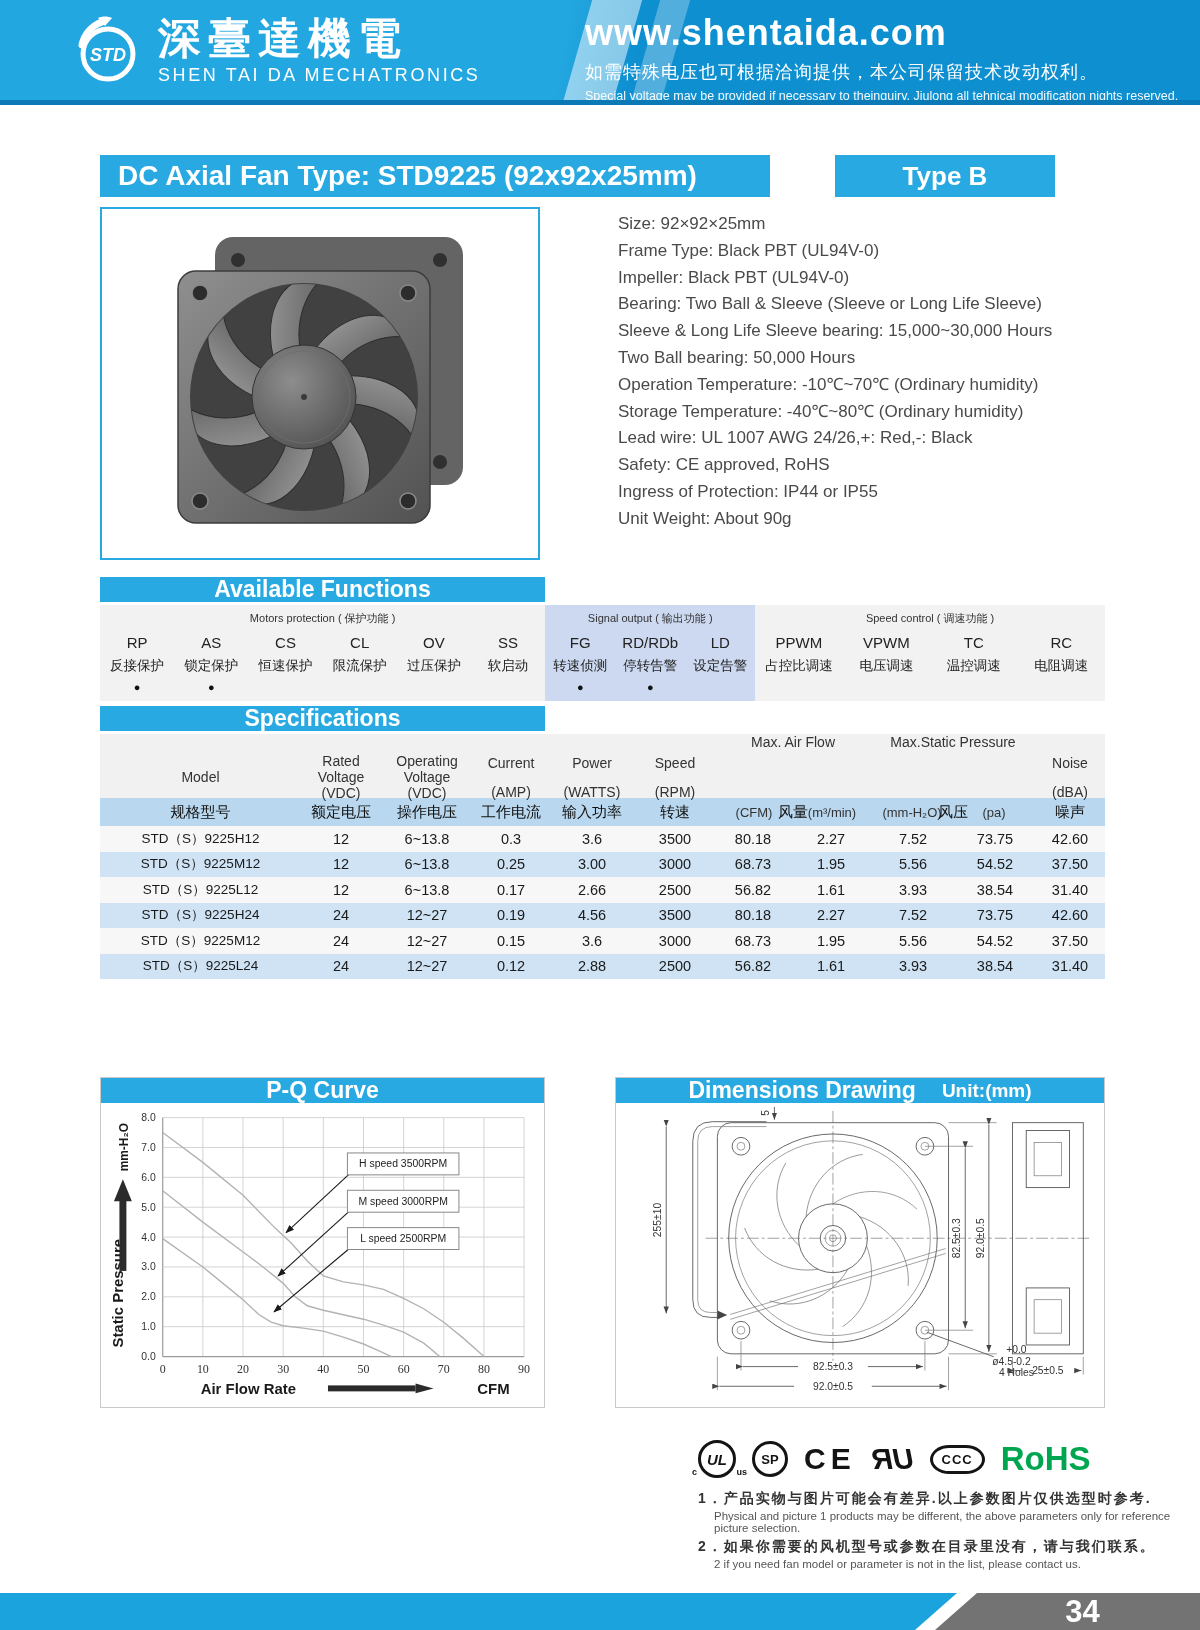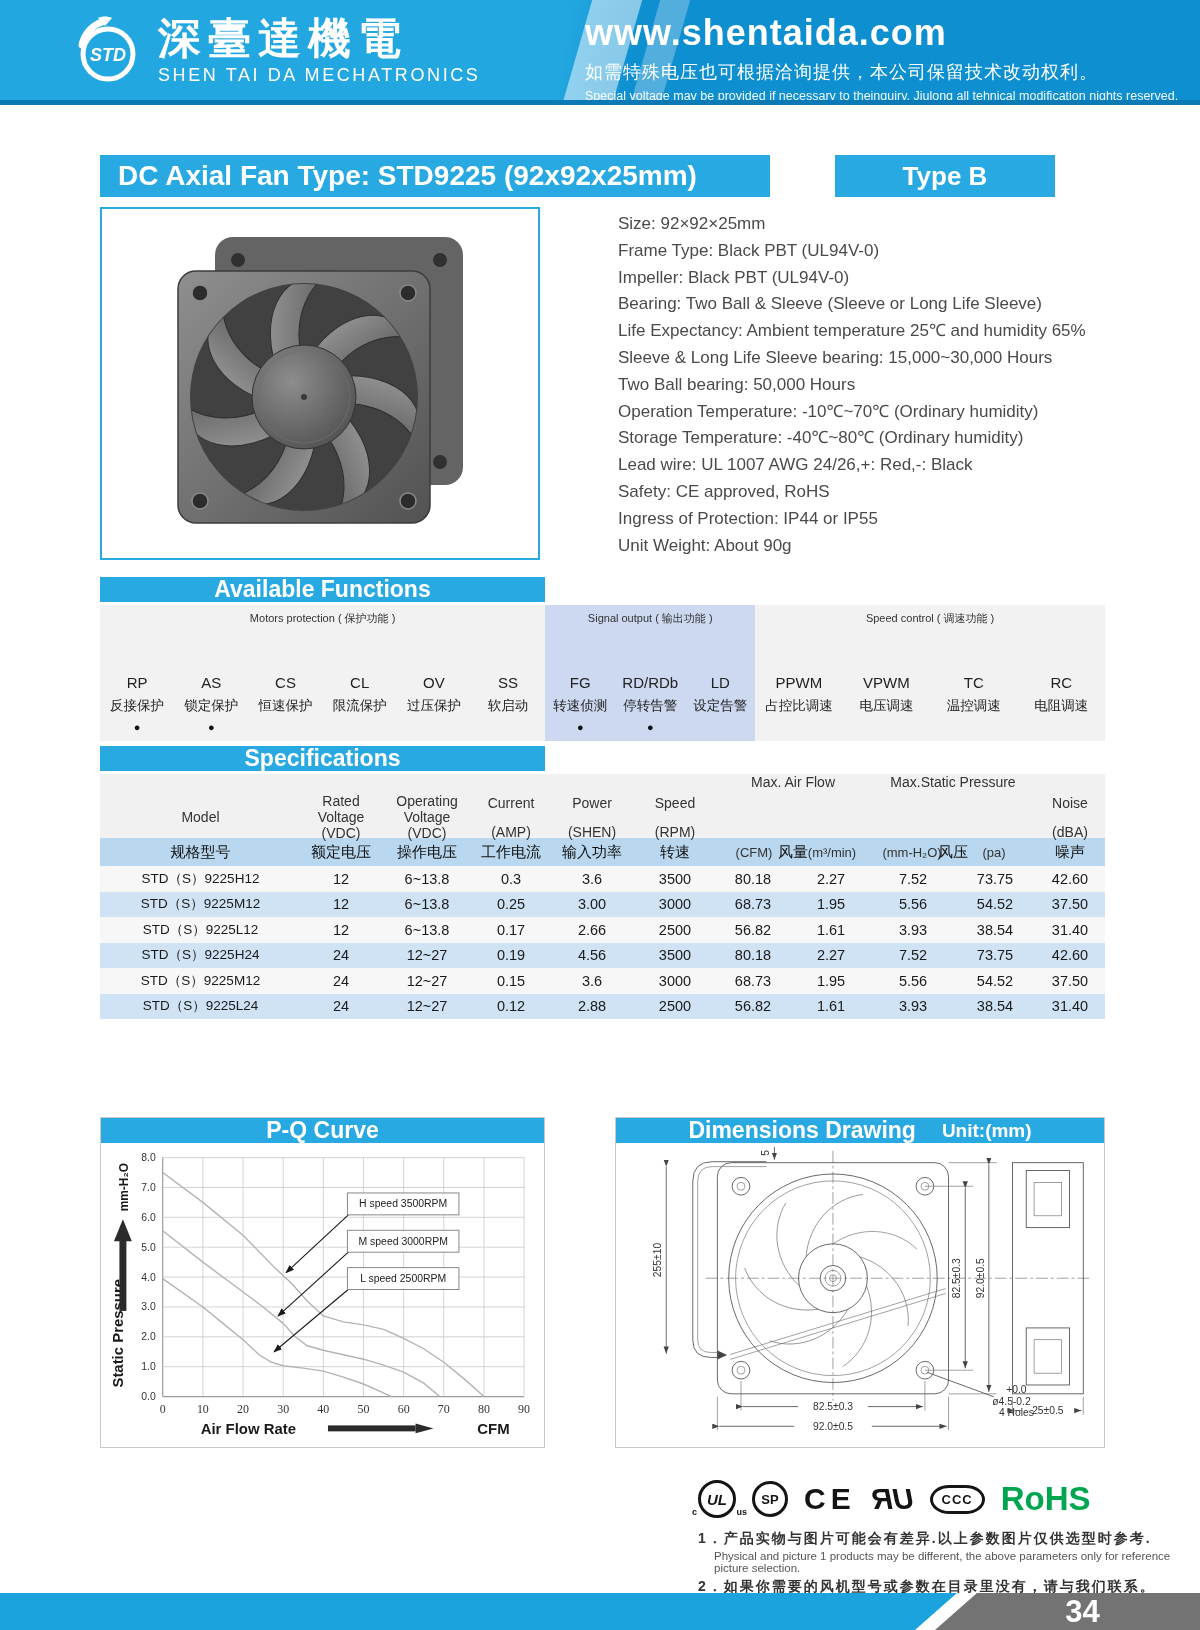--- a/index.html
+++ b/index.html
@@ -37,21 +37,21 @@
   
   .section-bar { width: 445px; height: 25px; background: #29a9e1; color: #fff; font-size: 23px;
     font-weight: bold; display: flex; align-items: center; justify-content: center; gap: 26px; }
   .af-bar { margin: 17px 0 0 100px; }
   .sp-bar { margin: 5px 0 0 100px; }
   
   .fn-table { display: flex; width: 1005px; margin: 3px 0 0 100px; }
   .fn-group { background: #f2f2f2; padding-bottom: 4px; }
   .fn-group.hl { background: #ccd9f0; }
   .fn-title { text-align: center; font-size: 11px; color: #333; padding: 6px 0 3px; }
-  .fn-items { display: flex; margin-top: 40px; }
+  .fn-items { display: flex; }
   .fn-item { flex: 1; text-align: center; }
   .fn-code { font-size: 15px; color: #222; padding: 5px 0 2px; }
   .fn-cn { font-size: 13.5px; color: #222; padding: 4px 0 2px; }
   .fn-dot { font-size: 11px; height: 20px; color: #111; padding-top: 4px; }
   
   .spec-table { width: 1005px; margin: 3px 0 0 100px; }
   .sg { display: grid; grid-template-columns: 201px 80px 92px 76px 86px 80px 76px 80px 84px 80px 70px; }
   .c { display: flex; flex-direction: column; align-items: center; justify-content: center; text-align: center; }
   .sh-en { background: #f1f1f1; font-size: 14px; color: #333; height: 64px; }
   .sh-en .sp { row-gap: 13px; }
@@ -179,21 +179,20 @@
       <circle cx="288" cy="74" r="8" fill="#2c2c2c" stroke="#8a8a8a" stroke-width="1.5"></circle>
       <circle cx="80" cy="282" r="8" fill="#2c2c2c" stroke="#8a8a8a" stroke-width="1.5"></circle>
       <circle cx="288" cy="282" r="8" fill="#2c2c2c" stroke="#8a8a8a" stroke-width="1.5"></circle>
     </svg>
   </div>
   <div class="spec-list">
       <div>Size: 92×92×25mm</div>
       <div>Frame Type: Black PBT (UL94V-0)</div>
       <div>Impeller: Black PBT (UL94V-0)</div>
       <div>Bearing: Two Ball &amp; Sleeve (Sleeve or Long Life Sleeve)</div>
-      <div>Life Expectancy: Ambient temperature 25℃ and humidity 65%</div>
       <div>Sleeve &amp; Long Life Sleeve bearing: 15,000~30,000 Hours</div>
       <div>Two Ball bearing: 50,000 Hours</div>
       <div>Operation Temperature: -10℃~70℃ (Ordinary humidity)</div>
       <div>Storage Temperature: -40℃~80℃ (Ordinary humidity)</div>
       <div>Lead wire: UL 1007 AWG 24/26,+: Red,-: Black</div>
       <div>Safety: CE approved, RoHS</div>
       <div>Ingress of Protection: IP44 or IP55</div>
       <div>Unit Weight: About 90g</div>
     </div>
 </div>
@@ -297,21 +296,21 @@
       <span>Operating</span>
         <span>Voltage</span>
         <span>(VDC)</span>
       </div>
     <div class="c sp">
       <span>Current</span>
         <span>(AMP)</span>
       </div>
     <div class="c sp">
       <span>Power</span>
-        <span>(SHEN)</span>
+        <span>(WATTS)</span>
       </div>
     <div class="c sp">
       <span>Speed</span>
         <span>(RPM)</span>
       </div>
     <div class="c span2">
       <span>Max. Air Flow</span>
       <div class="subu">
           <span>(CFM)</span>
           <span>(m³/min)</span>

